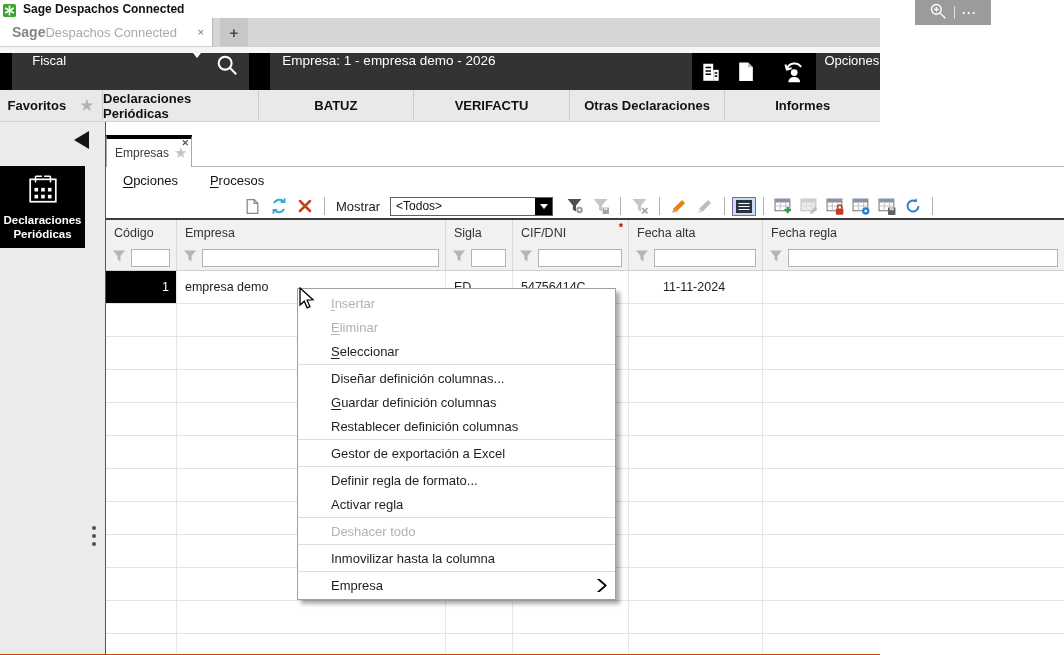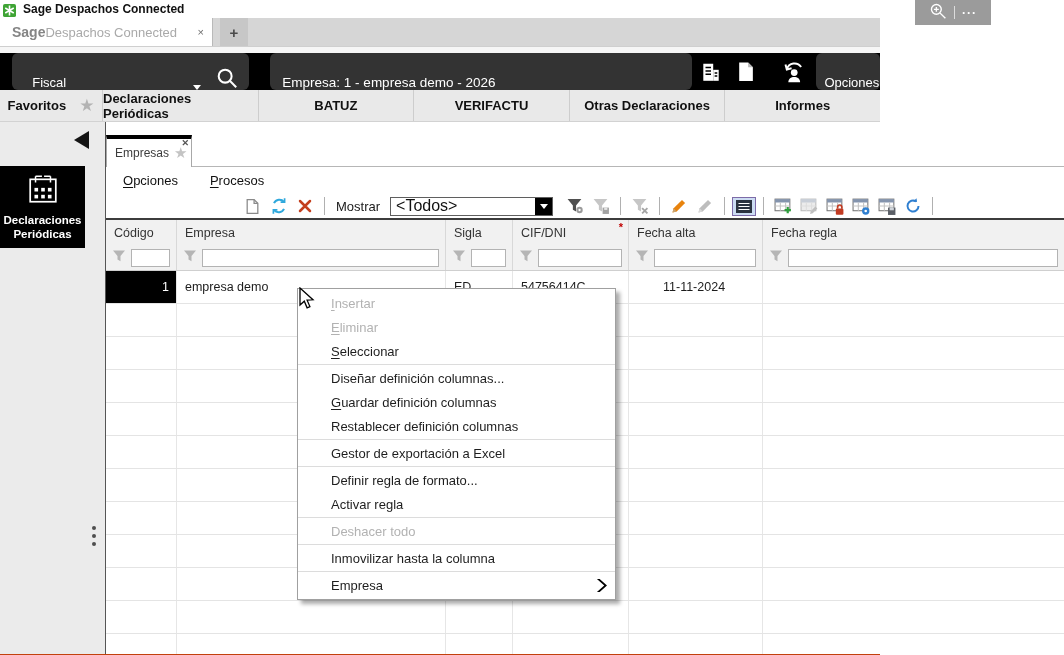--- a/index.html
+++ b/index.html
@@ -20,21 +20,21 @@
   .newtab { width:28px; margin-left:7px; background:#c7c7c7; display:flex; align-items:center; justify-content:center; font-size:15px; font-weight:700; color:#4a4a4a; }
   .whitegap { height:6px; background:#f6f6f6; }
 
   
   .zoom-overlay { position:absolute; left:915px; top:0; width:76px; height:25px; background:#9b9b9b; display:flex; align-items:center; justify-content:center; gap:7px; z-index:30; }
   .zoom-overlay .vsep { width:1px; height:13px; background:#dcdcdc; }
   .zoom-overlay .more { color:#fff; font-weight:700; font-size:12px; letter-spacing:1px; line-height:10px; }
 
   
   .ribbon { height:37px; background:#000; display:flex; align-items:stretch; }
-  .rsec { background:#333; color:#fff; display:flex; align-items:flex-end;border-radius:6px; }
+  .rsec { background:#333; color:#fff; display:flex; align-items:flex-start; }
   .rpad { width:13px; background:#000; }
   .rgap { width:23px; background:#000; }
   .rmodule { width:249px; padding:0 10px 0 20px; font-size:13px; }
   .rmodule .mlabel { flex:1; }
   .caret { width:0; height:0; border-left:4px solid transparent; border-right:4px solid transparent; border-top:5px solid #fff; margin-right:14px; }
   .rcompany { width:447px; padding-left:12px; font-size:13.5px; }
   .ricons { flex:1; background:#000; display:flex; align-items:center; gap:13px; padding:0 10px 0 8px; }
   .ricons .spacer { flex:1; }
   .ropciones { width:67px; justify-content:flex-start; padding-left:8px; font-size:13px; }
   .ribbon svg { display:block; }
@@ -72,21 +72,21 @@
   .doc-menubar .dm-item { font-size:13px; color:#101010; }
   .doc-menubar u { text-underline-offset:2px; }
 
   
   .grid-toolbar { height:26px; display:flex; align-items:center; gap:6px; padding-left:8px; background:#fff; border-bottom:2px solid #3c3c3c;justify-content:center; }
   .tb-sep { width:1px; height:18px; background:#b0b0b0; margin:0 3px; }
   .tb-ico { display:flex; align-items:center; justify-content:center; width:20px; height:20px; }
   .tb-ico svg { display:block; }
   .tb-label { font-size:13px; color:#1a1a1a; margin:0 4px 0 2px; }
   .tb-dd { width:163px; height:19px; border:1px solid #5f5f5f; background:#fff; display:flex; align-items:center; margin-right:6px; }
-  .tb-dd .dd-text { flex:1; font-size:16px; color:#111; padding-left:5px; }
+  .tb-dd .dd-text { flex:1; font-size:12px; color:#111; padding-left:5px; }
   .tb-dd .dd-btn { width:17px; height:17px; background:#000; display:flex; align-items:center; justify-content:center; }
   .tb-dd .dd-btn i { width:0; height:0; border-left:4px solid transparent; border-right:4px solid transparent; border-top:5px solid #fff; }
   .listwrap { border:1px solid #7d6ba8; background:#ccdcf2; padding:2px 3px; display:flex; }
 
   
   .grid-header { height:25px; background:#f1f1f1; display:flex; }
   .gh-cell { position:relative; display:flex; align-items:center; padding-left:8px; font-size:12.5px; color:#333; border-right:1px solid #d8d8d8; }
   .gh-cell .req { position:absolute; right:5px; top:1px; color:#c00000; font-size:11px; font-weight:700; }
   .grid-filter { height:26px; background:#f1f1f1; display:flex; border-bottom:1px solid #cfcfcf; }
   .gf-cell { display:flex; align-items:center; padding:0 6px; border-right:1px solid #d8d8d8; gap:5px; }

